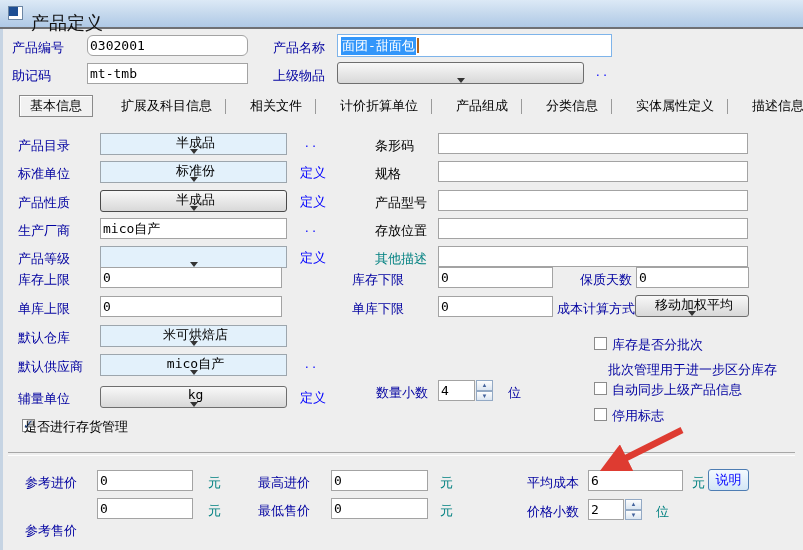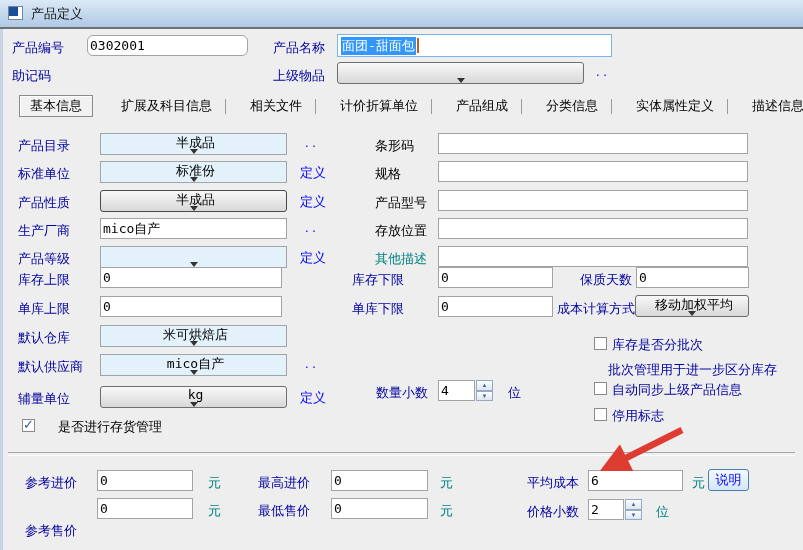--- a/index.html
+++ b/index.html
@@ -5,21 +5,21 @@
   html,body{margin:0;padding:0;}
   body{font-family:"Liberation Sans","DejaVu Sans",sans-serif;font-size:13px;}
   .window{position:relative;width:803px;height:550px;background:#EEEEEE;overflow:hidden;}
   
   .titlebar{position:absolute;left:0;top:0;width:803px;height:27px;
     background:linear-gradient(#DCE9F6,#C3D7EC 55%,#AFC9E6);
     border-bottom:2px solid #6F7074;display:flex;align-items:center;}
   .titleicon{position:absolute;left:8px;top:6px;width:15px;height:14px;background:#FFFFFF;
     border:1px solid #6C86A4;box-sizing:border-box;}
   .titleicon .inner{position:absolute;left:0;top:0;width:9px;height:9px;background:#1E4E93;}
-  .titletext{position:absolute;left:31px;top:5px;color:#111;font-size:13px;}
+  .titletext{position:absolute;left:31px;top:11px;color:#111;font-size:18px;}
   .leftframe{position:absolute;left:0;top:29px;width:3px;height:521px;background:#C6D4E3;}
   
   .lbl{position:absolute;color:#0000A0;white-space:nowrap;}
   .lbl.black{color:#000;font-family:Liberation Serif, serif;}
   .lbl.teal{color:#008080;}
   .unit{position:absolute;color:#008080;white-space:nowrap;}
   .link{position:absolute;color:#0000FF;white-space:nowrap;cursor:pointer;}
   
   .txt{position:absolute;height:21px;box-sizing:border-box;border:1px solid #A3A3A3;
     background:#fff;font-family:"DejaVu Sans Mono","Liberation Mono",monospace;
@@ -82,20 +82,21 @@
 
   <div class="lbl" style="left:12px;top:39px">产品编号</div>
   <input class="txt" style="left: 87px; top: 35px; width: 161px; border-radius: 6px;" value="0302001">
   <div class="lbl" style="left:273px;top:39px">产品名称</div>
   <div class="nametxt" style="left:337px;top:34px;width:275px;height:23px">
     <span class="sel">面团-甜面包</span>
       <span class="caret"></span>
   </div>
 
   <div class="lbl" style="left:12px;top:67px">助记码</div>
+  <input class="txt" style="left: 87px; top: 63px; width: 161px;" value="mt-tmb">
   <div class="lbl" style="left:273px;top:67px">上级物品</div>
   <div class="combo combo-classic" style="left:337px;top:62px;width:247px">
     <span class="val"></span>
     <span class="ar">
         <span class="tri"></span>
       </span>
   </div>
   <div class="link" style="left:596px;top:64px">. .</div>
 
   <div class="tabbar">
@@ -186,21 +187,21 @@
   <div class="lbl" style="left:18px;top:390px">辅量单位</div>
   <div class="combo combo-classic" style="left:100px;top:386px;width:187px">
     <span class="val">kg</span>
     <span class="ar">
         <span class="tri"></span>
       </span>
   </div>
   <div class="link" style="left:300px;top:389px">定义</div>
 
   <div class="cb checked" style="left:22px;top:419px"></div>
-  <div class="cblabel black" style="left:58px;top:418px">是否进行存货管理</div>
+  <div class="cblabel black" style="left:24px;top:418px">是否进行存货管理</div>
 
   <div class="lbl black" style="left:375px;top:137px">条形码</div>
   <input class="txt" style="left: 438px; top: 133px; width: 310px;" value="">
 
   <div class="lbl black" style="left:375px;top:165px">规格</div>
   <input class="txt" style="left: 438px; top: 161px; width: 310px;" value="">
 
   <div class="lbl black" style="left:375px;top:194px">产品型号</div>
   <input class="txt" style="left: 438px; top: 190px; width: 310px;" value="">
 

